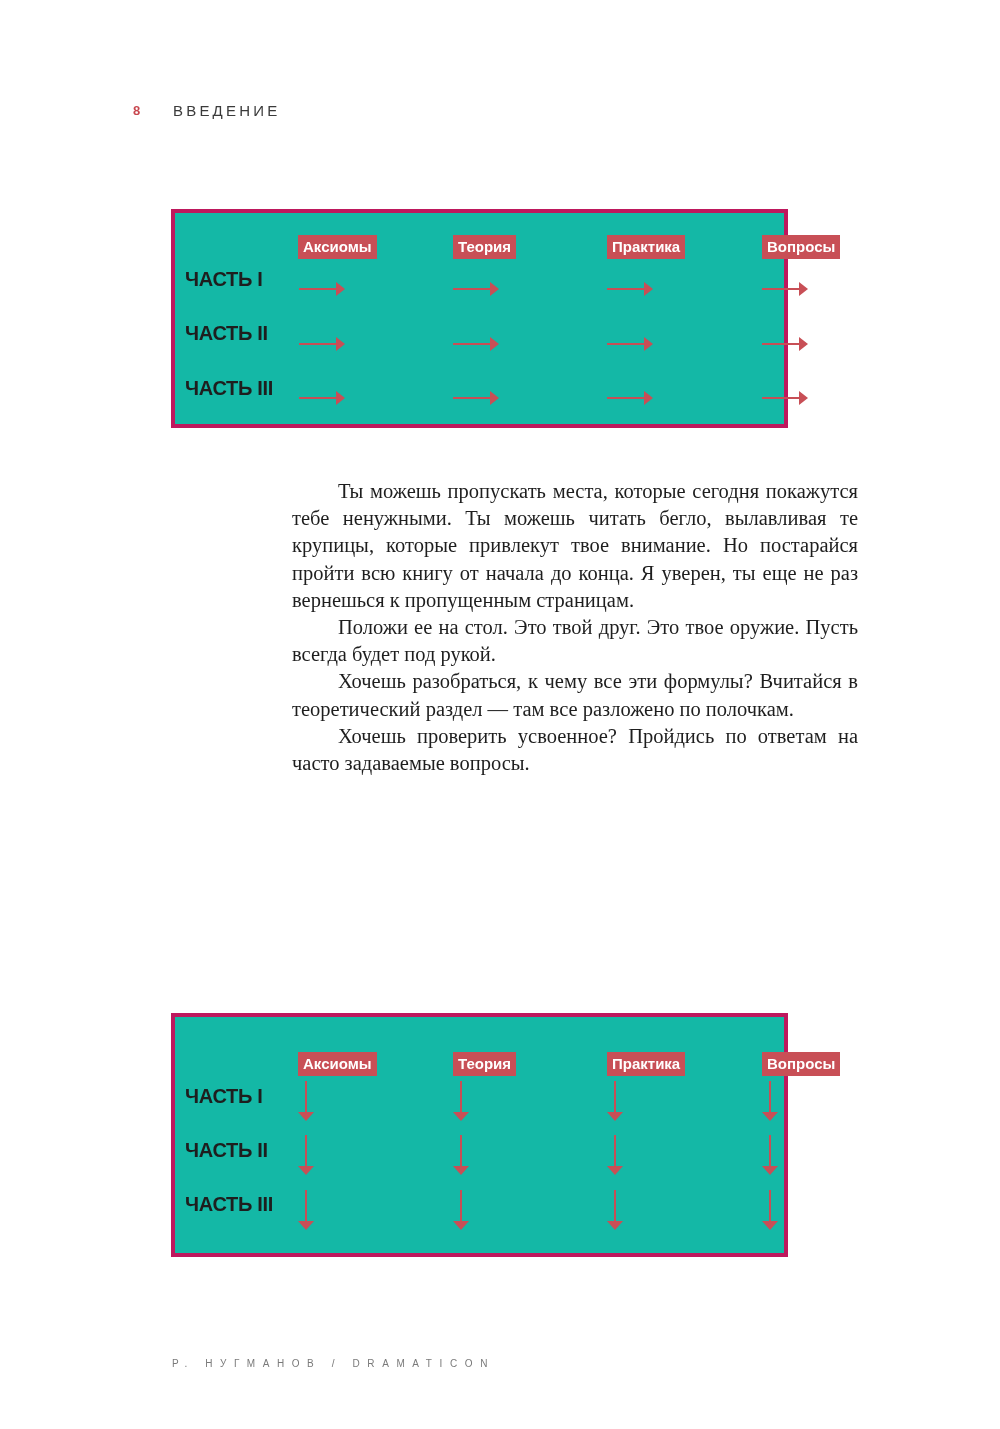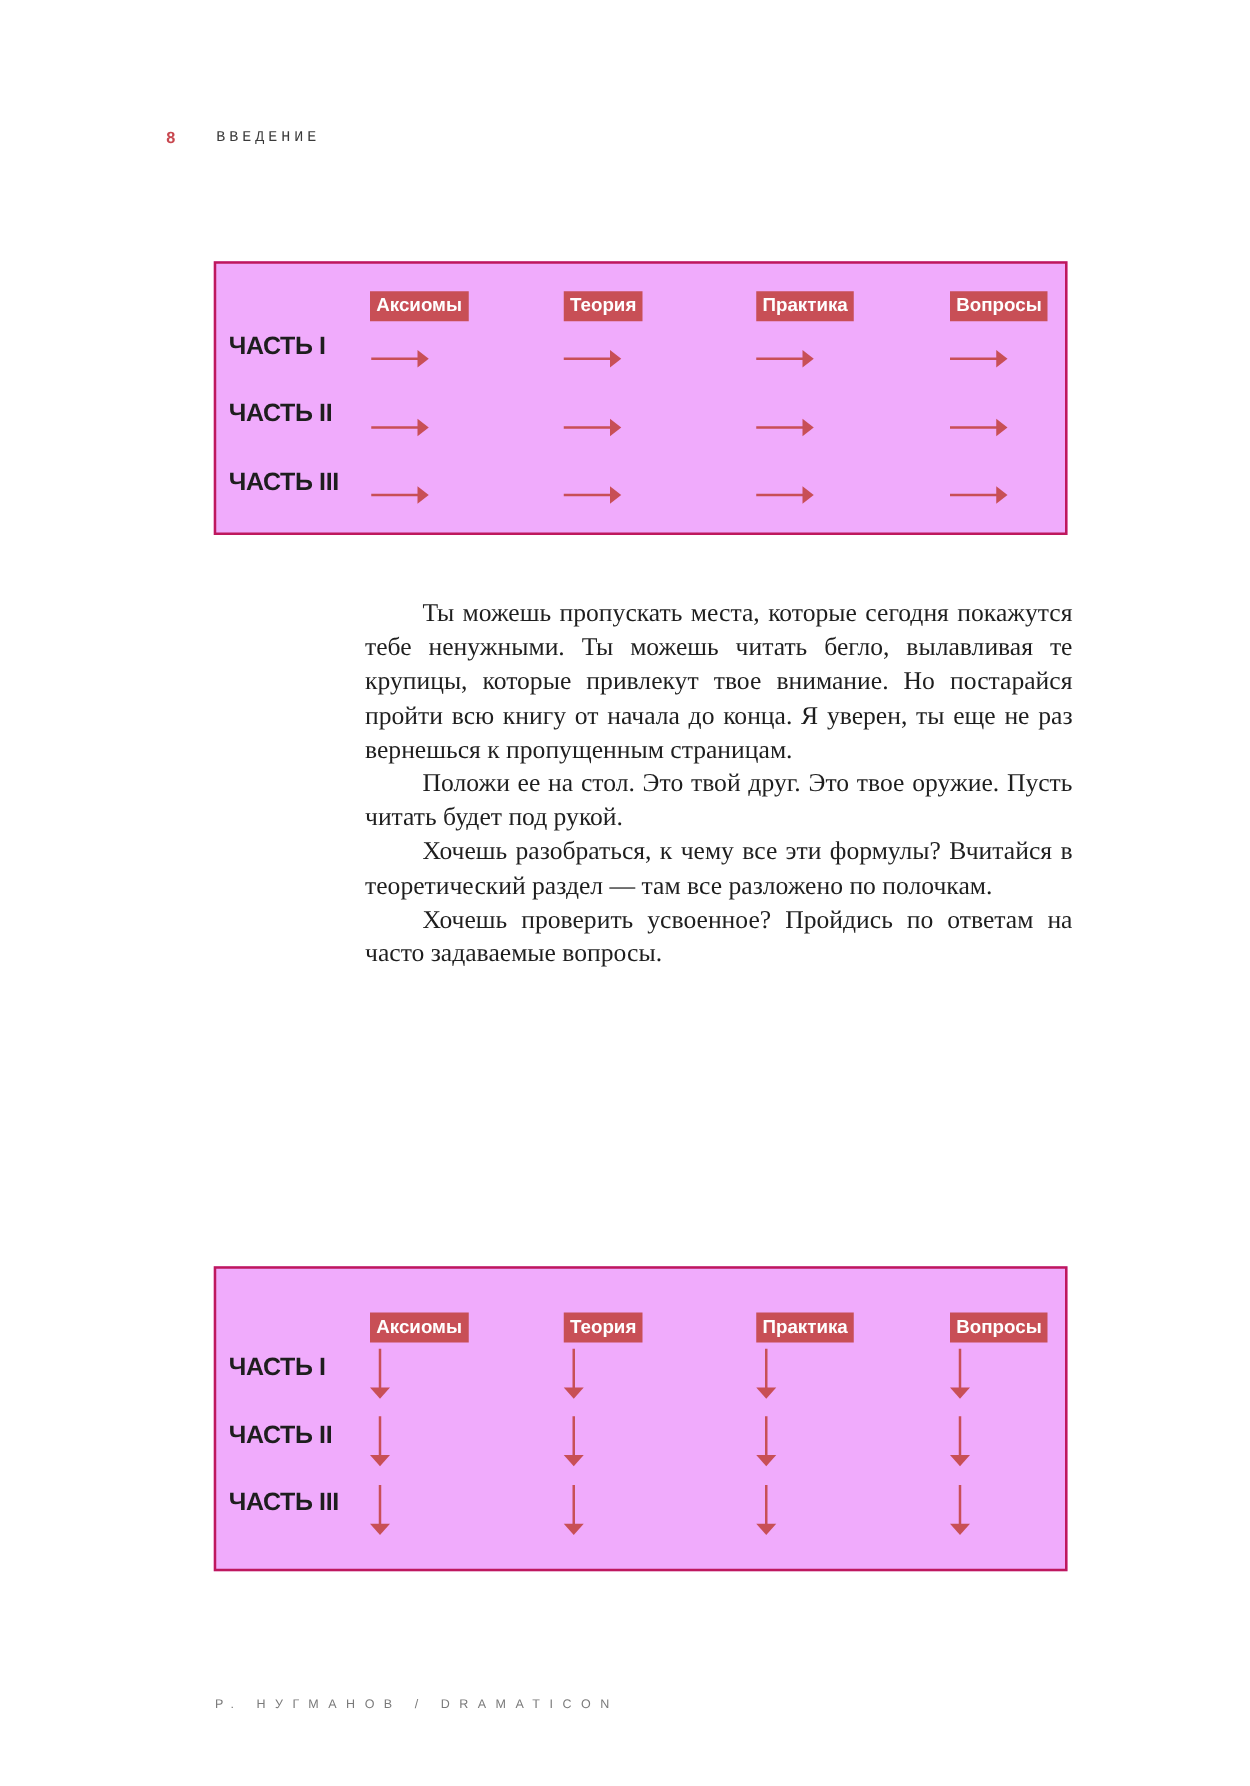--- a/index.html
+++ b/index.html
@@ -1,22 +1,22 @@
 <!DOCTYPE html>
 <html><head>
   <meta charset="utf-8">
   <style>
     html, body { margin: 0; padding: 0; background: #ffffff; }
     body { width: 1000px; height: 1429px; position: relative; overflow: hidden; }
 
     .running-head { position: absolute; top: 102px; left: 133px; display: flex; align-items: center; }
     .page-num { color: #c8474f; font-family: "Liberation Sans", sans-serif; font-weight: bold; font-size: 13px; width: 40px; }
-    .section { color: #3a3a3a; font-family: Liberation Mono, monospace; font-size: 12px; letter-spacing: 3.2px; }
+    .section { color: #3a3a3a; font-family: Liberation Sans, sans-serif; font-size: 15px; letter-spacing: 3.2px; }
 
-    .diagram { position: absolute; left: 171px; width: 683px; border: 2px solid #be185d; box-sizing: border-box; background: #f0abfc; }
+    .diagram { position: absolute; left: 171px; width: 617px; border: 4px solid #be185d; box-sizing: border-box; background: #14b8a6; }
     .diagram.d1 { top: 209px; height: 219px; }
     .diagram.d2 { top: 1013px; height: 244px; }
 
     .tag { position: absolute; background: #c84f56; color: #fff; font-family: "Liberation Sans", sans-serif; font-weight: bold; font-size: 15px; height: 24px; line-height: 24px; padding: 0 5px; white-space: nowrap; }
     .part-label { position: absolute; left: 10px; font-family: "Liberation Sans", sans-serif; font-weight: bold; font-size: 20px; color: #1e1e1e; letter-spacing: -0.3px; }
 
     .arrow-right { position: absolute; width: 46px; height: 14px; }
     .arrow-right .shaft { position: absolute; left: 0; top: 6px; width: 38px; height: 2px; background: #c84f56; }
     .arrow-right .head { position: absolute; right: 0; top: 0; width: 0; height: 0; border-top: 7px solid transparent; border-bottom: 7px solid transparent; border-left: 9px solid #c84f56; }
 
@@ -94,21 +94,21 @@
       <div class="head"></div>
     </div>
   <div class="arrow-right" style="left:587px; top:178px;">
       <div class="shaft"></div>
       <div class="head"></div>
     </div>
 </div>
 
 <div class="body-text">
   <p>Ты можешь пропускать места, которые сегодня пока­жутся тебе ненужными. Ты можешь читать бегло, вылавли­вая те крупицы, которые привлекут твое внимание. Но по­старайся пройти всю книгу от начала до конца. Я уверен, ты еще не раз вернешься к пропущенным страницам.</p>
-  <p>Положи ее на стол. Это твой друг. Это твое оружие. Пусть читать будет под рукой.</p>
+  <p>Положи ее на стол. Это твой друг. Это твое оружие. Пусть всегда будет под рукой.</p>
   <p>Хочешь разобраться, к чему все эти формулы? Вчи­тайся в теоретический раздел — там все разложено по по­лочкам.</p>
   <p>Хочешь проверить усвоенное? Пройдись по ответам на часто задаваемые вопросы.</p>
 </div>
 
 <div class="diagram d2">
   <span class="tag" style="left:123px; top:35px;">Аксиомы</span>
   <span class="tag" style="left:278px; top:35px;">Теория</span>
   <span class="tag" style="left:432px; top:35px;">Практика</span>
   <span class="tag" style="left:587px; top:35px;">Вопросы</span>
 

